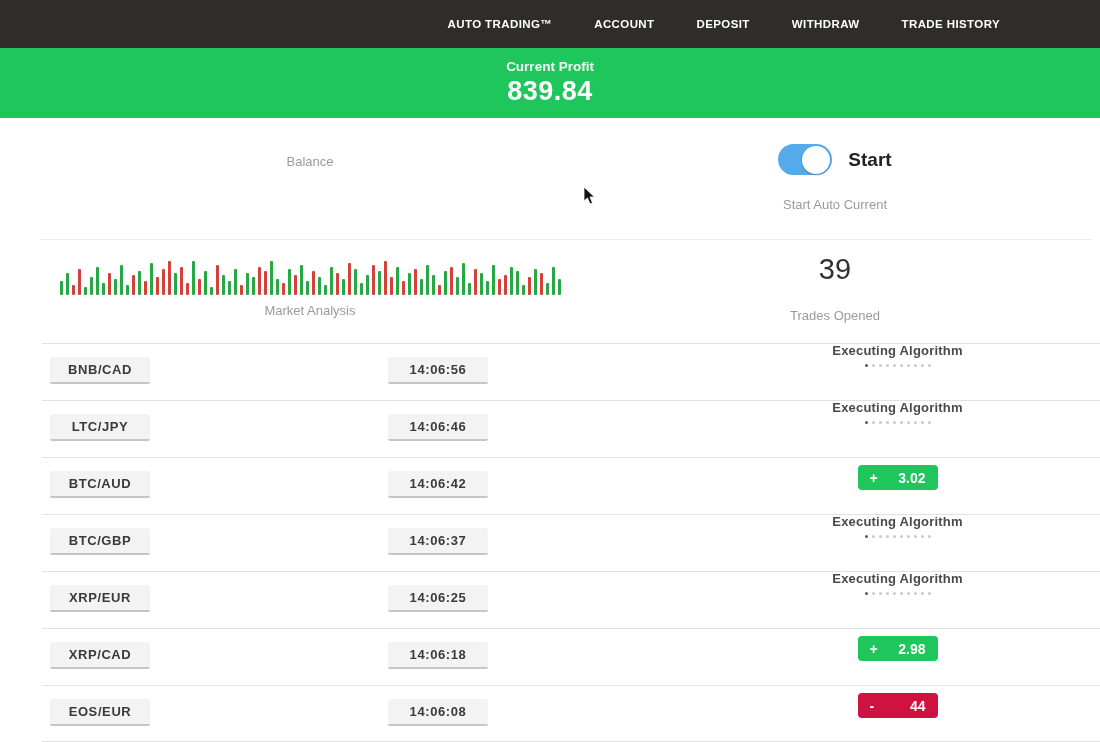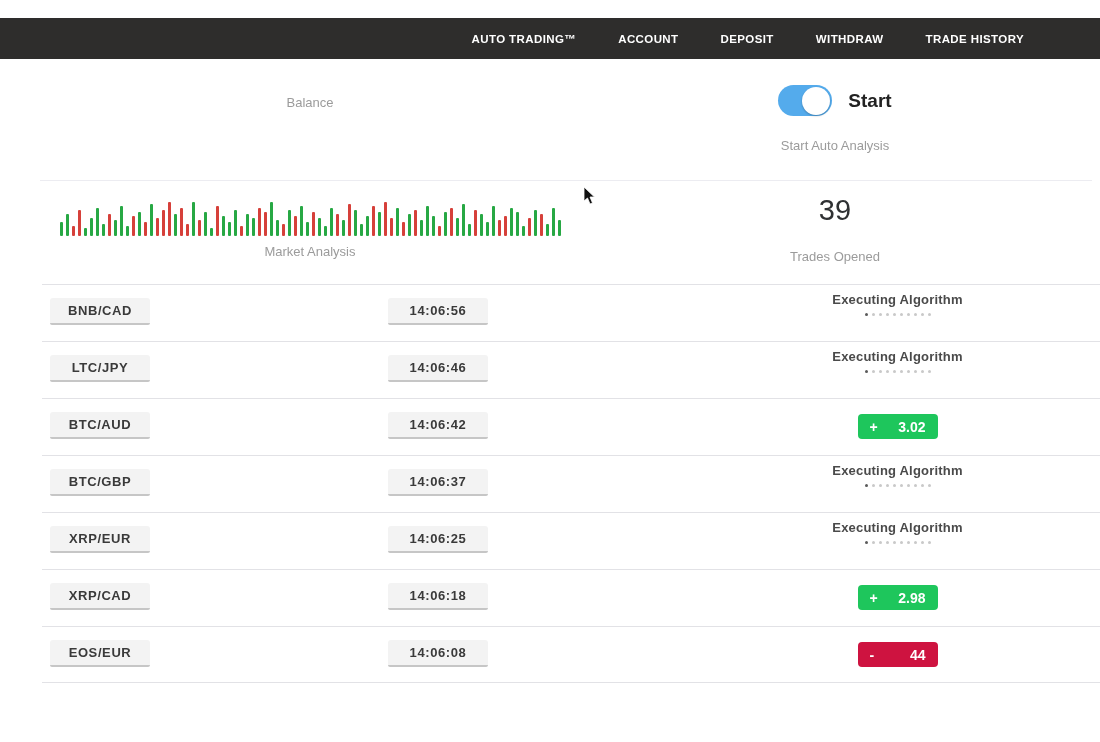--- a/index.html
+++ b/index.html
@@ -1,22 +1,22 @@
 <!DOCTYPE html>
 <html><head>
 <meta charset="utf-8">
 <style>
   * { margin:0; padding:0; box-sizing:border-box; }
   html,body { background:#fff; }
   body { font-family:"Liberation Sans", sans-serif; }
   .app { position:relative; width:1100px; height:742px; background:#fff; overflow:hidden; }
 
   
-  .navbar { height:41px; background:#2e2d2c; display:flex; align-items:center;
-            justify-content:flex-end; padding-right:76px; gap:42px;margin-top:18px; }
+  .navbar { height:48px; background:#2e2d2c; display:flex; align-items:center;
+            justify-content:flex-end; padding-right:100px; gap:42px; }
   .nav-item { color:#fff; font-size:11.5px; font-weight:bold; letter-spacing:.4px;
               background:none; border:none; cursor:pointer; font-family:inherit; white-space:nowrap; }
 
   
   .profit-banner { height:70px; background:#1ec65c; color:#fff; text-align:center;
                    display:flex; flex-direction:column; justify-content:center; gap:2px; }
   .profit-label { font-size:13.5px; font-weight:bold; opacity:.95; }
   .profit-value { font-size:27px; font-weight:bold; letter-spacing:.5px; }
 
   
@@ -48,21 +48,21 @@
 
   
   .trade-row { position:relative; height:57px; }
   .trade-row::before { content:""; position:absolute; left:42px; right:0; top:0; height:1px; background:#e2e2e6; }
   .trade-row:last-child::after { content:""; position:absolute; left:42px; right:0; bottom:0; height:1px; background:#e2e2e6; }
   .badge { position:absolute; top:14px; height:27px; display:inline-flex; align-items:center; justify-content:center;
            background:#f3f3f3; border-bottom:2px solid #c6c6c6; border-radius:3px 3px 2px 2px;
            font-size:13px; font-weight:bold; color:#3a3a3a; letter-spacing:.6px; }
   .badge.pair { left:50px; width:100px; }
   .badge.time { left:388px; width:100px; }
-  .status-cell { position:absolute; left:760px; width:275px; top:8px; text-align:center; }
+  .status-cell { position:absolute; left:760px; width:275px; top:0; text-align:center; }
   .exec-label { font-size:13px; font-weight:bold; color:#4a4a4a; letter-spacing:.2px; }
   .dots { margin-top:6px; display:flex; justify-content:center; gap:4px; }
   .dot { width:3px; height:3px; border-radius:50%; background:#c9c9c9; }
   .dot.active { background:#5a5a5a; }
   .result-badge { display:inline-flex; align-items:center; justify-content:space-between;
                   width:80px; height:25px; margin-top:8px; padding:0 12px; border-radius:4px;
                   color:#fff; font-size:14px; font-weight:bold; }
   .result-badge.green { background:#1ec65c; }
   .result-badge.red { background:#ce1340; }
 
@@ -75,33 +75,37 @@
 <div class="app">
 
   <nav class="navbar">
       <button class="nav-item">AUTO TRADING™</button>
       <button class="nav-item">ACCOUNT</button>
       <button class="nav-item">DEPOSIT</button>
       <button class="nav-item">WITHDRAW</button>
       <button class="nav-item">TRADE HISTORY</button>
     </nav>
 
+  <section class="profit-banner">
+    <div class="profit-label">Current Profit</div>
+    <div class="profit-value">839.84</div>
+  </section>
 
   <section class="balance-row">
     <div class="balance-block">
       <div class="sub-label">Balance</div>
     </div>
     <div class="toggle-block">
       <div class="toggle-line">
         <button class="toggle" aria-checked="true" role="switch">
           <span class="knob"></span>
         </button>
         <span class="toggle-label">Start</span>
       </div>
-      <div class="sub-label">Start Auto Analysis</div>
+      <div class="sub-label">Start Auto Current</div>
     </div>
   </section>
 
   <section class="market-row">
     <div class="market-block">
       <div class="bars" id="bars">
           <span class="bar g" style="height: 14px;"></span>
           <span class="bar g" style="height: 22px;"></span>
           <span class="bar r" style="height: 10px;"></span>
           <span class="bar r" style="height: 26px;"></span>

